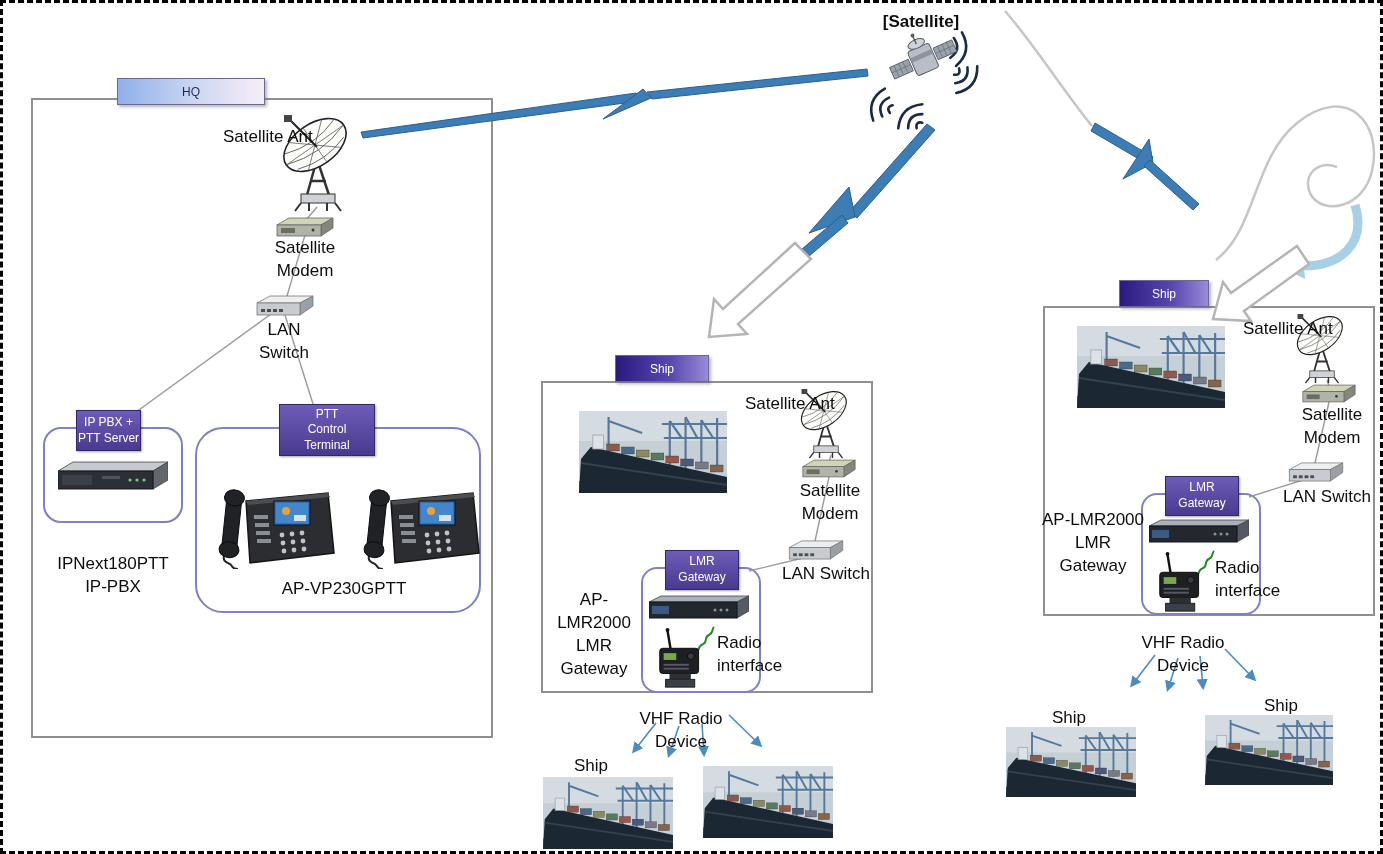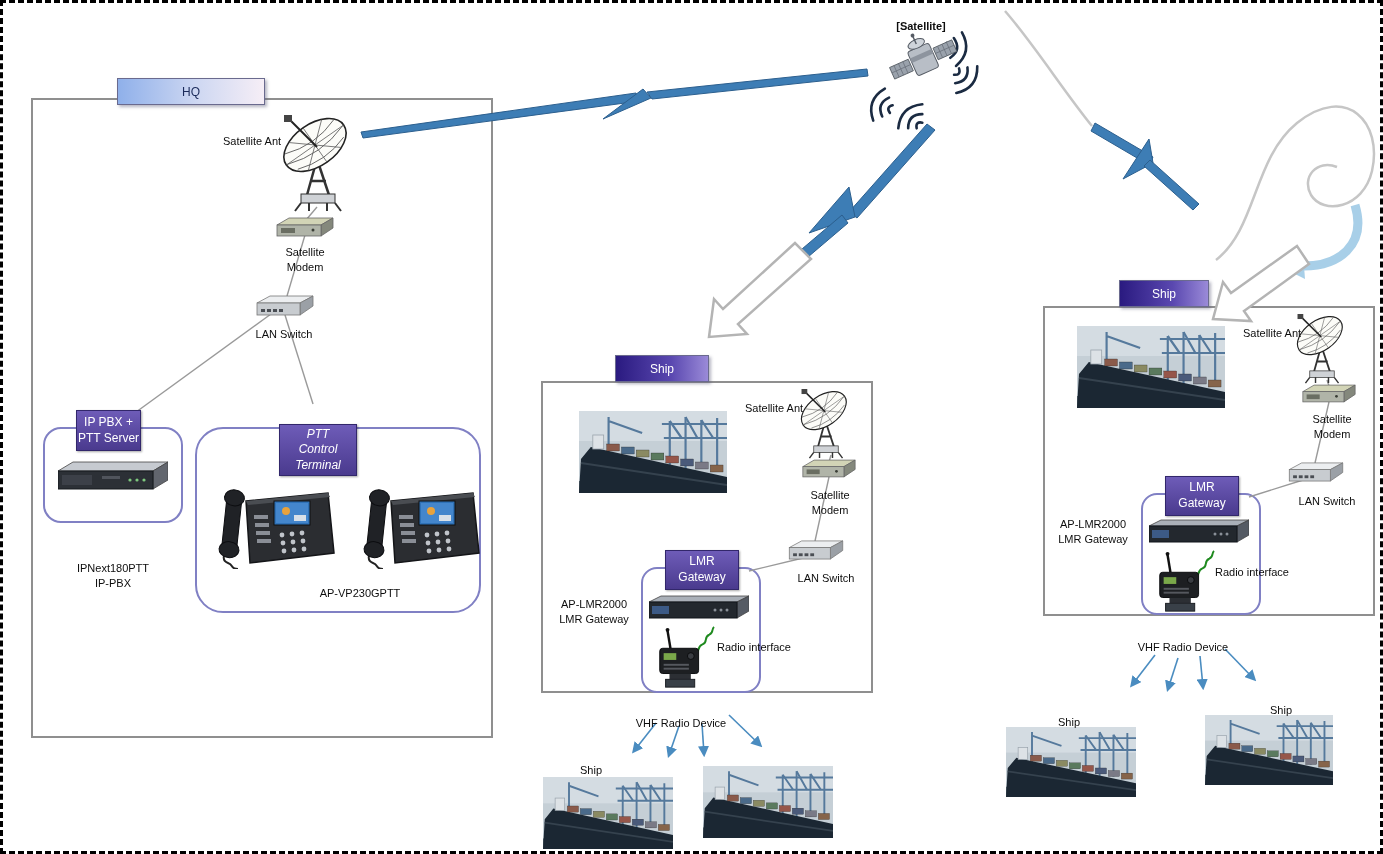--- a/index.html
+++ b/index.html
@@ -16,21 +16,21 @@
     box-shadow:2px 2px 3px rgba(90,90,120,.45);
   }
   .tab-hq{background:linear-gradient(90deg,#8fb0ea 0%,#cfd8f2 55%,#f6eef6 100%);color:#1a2a5a;}
   .tab-ship{background:linear-gradient(90deg,#2a1a80 0%,#5a48b0 60%,#9a8ad8 100%);color:#fff;}
   .badge{
     position:absolute;display:flex;align-items:center;justify-content:center;
     background:linear-gradient(180deg,#6e5cb8,#4a3a8e);border:1px solid #32276b;
     color:#fff;font-size:12px;line-height:1.3;text-align:center;white-space:pre-line;
     box-shadow:1px 1px 2px rgba(0,0,0,.35);box-sizing:border-box;
   }
-  .lbl{position:absolute;font-size:11px;line-height:1.35;white-space:pre-line;margin-top:8px;}
+  .lbl{position:absolute;font-size:17px;line-height:1.35;white-space:pre-line;}
   .c{text-align:center;}
   .b{font-weight:bold;}
   .icon{position:absolute;overflow:visible;}
   #overlay{position:absolute;left:0;top:0;pointer-events:none;}
 </style>
 </head>
 <body>
 
 <div id="canvas">
 
@@ -344,37 +344,37 @@
     </svg>
   <svg class="icon" style="left:1003px;top:724px;width:130px;height:70px;">
       <use href="#sym-ship"></use>
     </svg>
   <svg class="icon" style="left:1202px;top:712px;width:128px;height:70px;">
       <use href="#sym-ship"></use>
     </svg>
 
   <div class="badge" style="left:73px;top:407px;width:65px;height:41px;">IP PBX  +
 PTT Server</div>
-  <div class="badge" style="left:276px;top:421px;width:78px;height:52px;font-style:italic;">PTT
+  <div class="badge" style="left:276px;top:401px;width:96px;height:52px;">PTT
 Control
 Terminal</div>
   <div class="badge" style="left:662px;top:547px;width:74px;height:40px;">LMR
 Gateway</div>
   <div class="badge" style="left:1162px;top:473px;width:74px;height:40px;">LMR
 Gateway</div>
 
   <div class="lbl b c" style="left:876px;top:8px;width:84px;">[Satellite]</div>
 
   <div class="lbl" style="left:220px;top:123px;width:110px;">Satellite Ant</div>
   <div class="lbl c" style="left:266px;top:234px;width:72px;">Satellite
 Modem</div>
   <div class="lbl c" style="left:238px;top:316px;width:86px;">LAN Switch</div>
   <div class="lbl c" style="left:48px;top:550px;width:124px;">IPNext180PTT
 IP-PBX</div>
-  <div class="lbl c" style="left:294px;top:575px;width:126px;">AP-VP230GPTT</div>
+  <div class="lbl c" style="left:278px;top:575px;width:126px;">AP-VP230GPTT</div>
 
   <div class="lbl" style="left:742px;top:390px;width:100px;">Satellite Ant</div>
   <div class="lbl c" style="left:794px;top:477px;width:66px;">Satellite
 Modem</div>
   <div class="lbl c" style="left:778px;top:560px;width:90px;">LAN Switch</div>
   <div class="lbl c" style="left:540px;top:586px;width:102px;">AP-LMR2000
 LMR Gateway</div>
   <div class="lbl" style="left:714px;top:629px;width:100px;">Radio interface</div>
   <div class="lbl c" style="left:612px;top:705px;width:132px;">VHF Radio Device</div>
   <div class="lbl c" style="left:558px;top:752px;width:60px;">Ship</div>

